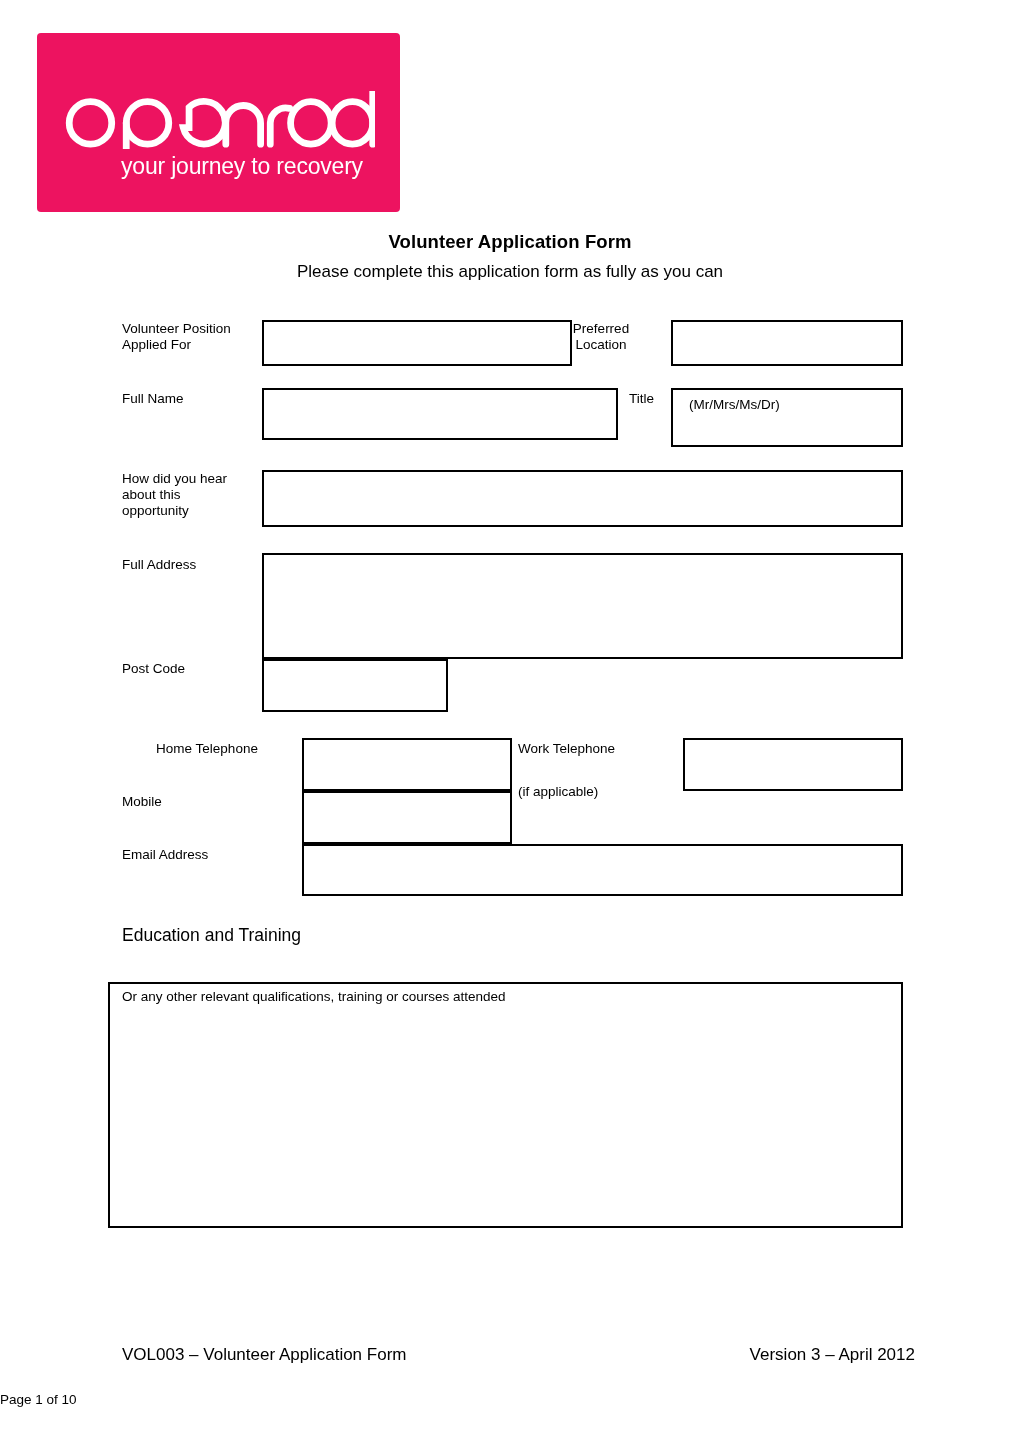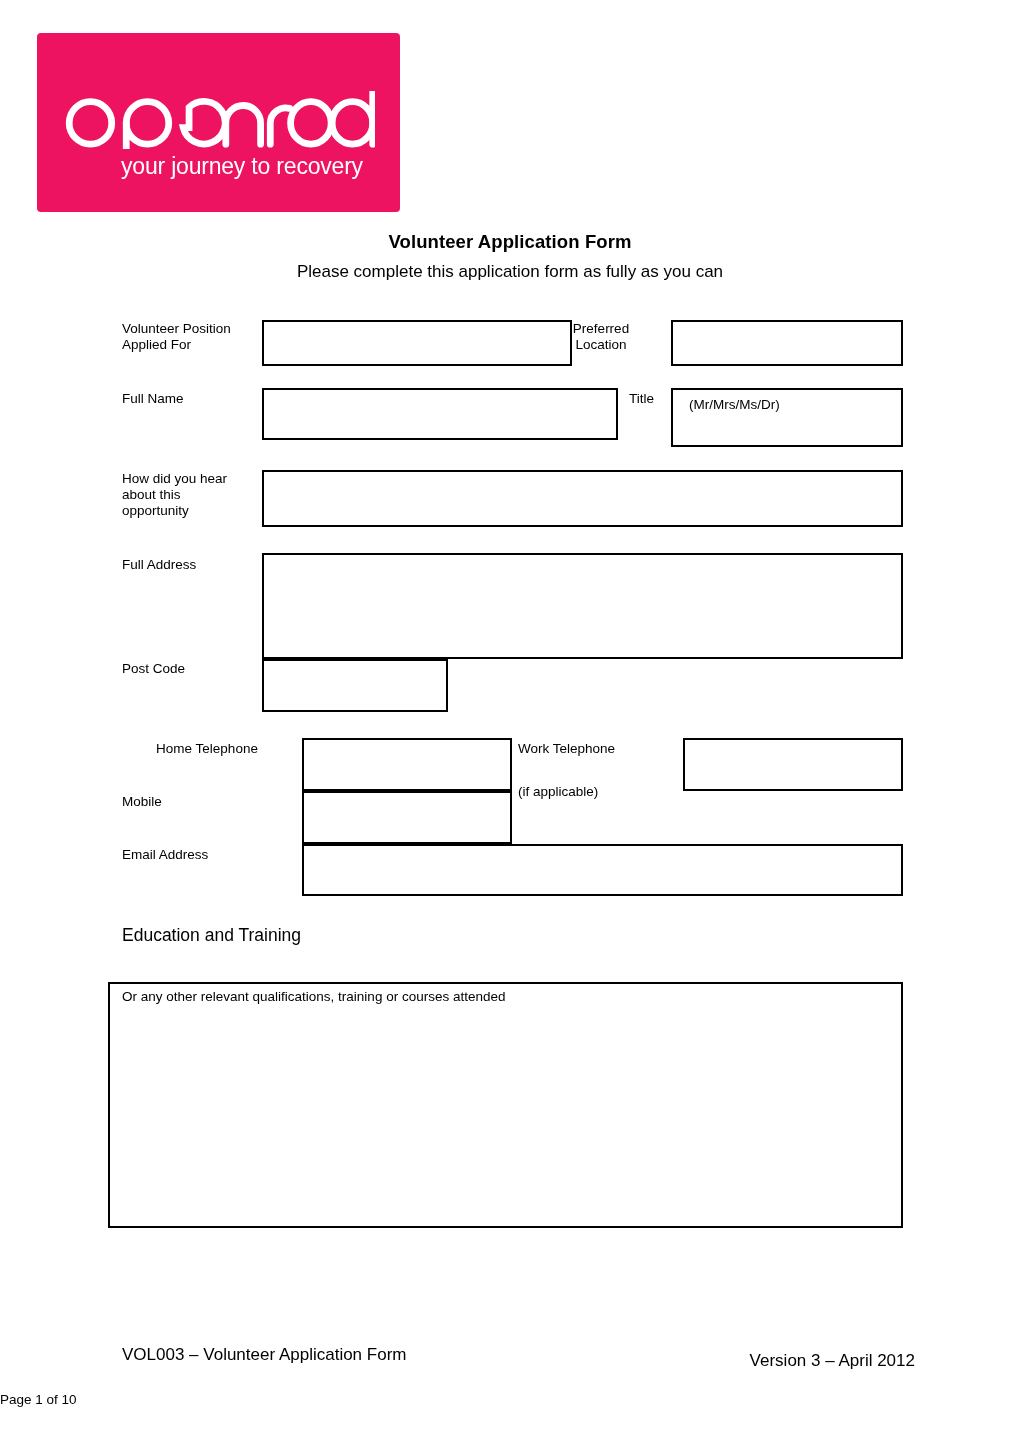--- a/index.html
+++ b/index.html
@@ -105,21 +105,20 @@
     position: absolute;
     left: 122px;
     top: 1345px;
     font-size: 17px;
   }
   .footer-right {
     position: absolute;
     right: 105px;
     top: 1345px;
     font-size: 17px;
-    margin-top: 6px;
   }
   .footer-center {
     position: absolute;
     left: 0;
     top: 1392px;
     width: 1020px;
     text-align: left;
     font-size: 13.5px;
   }
 </style>

